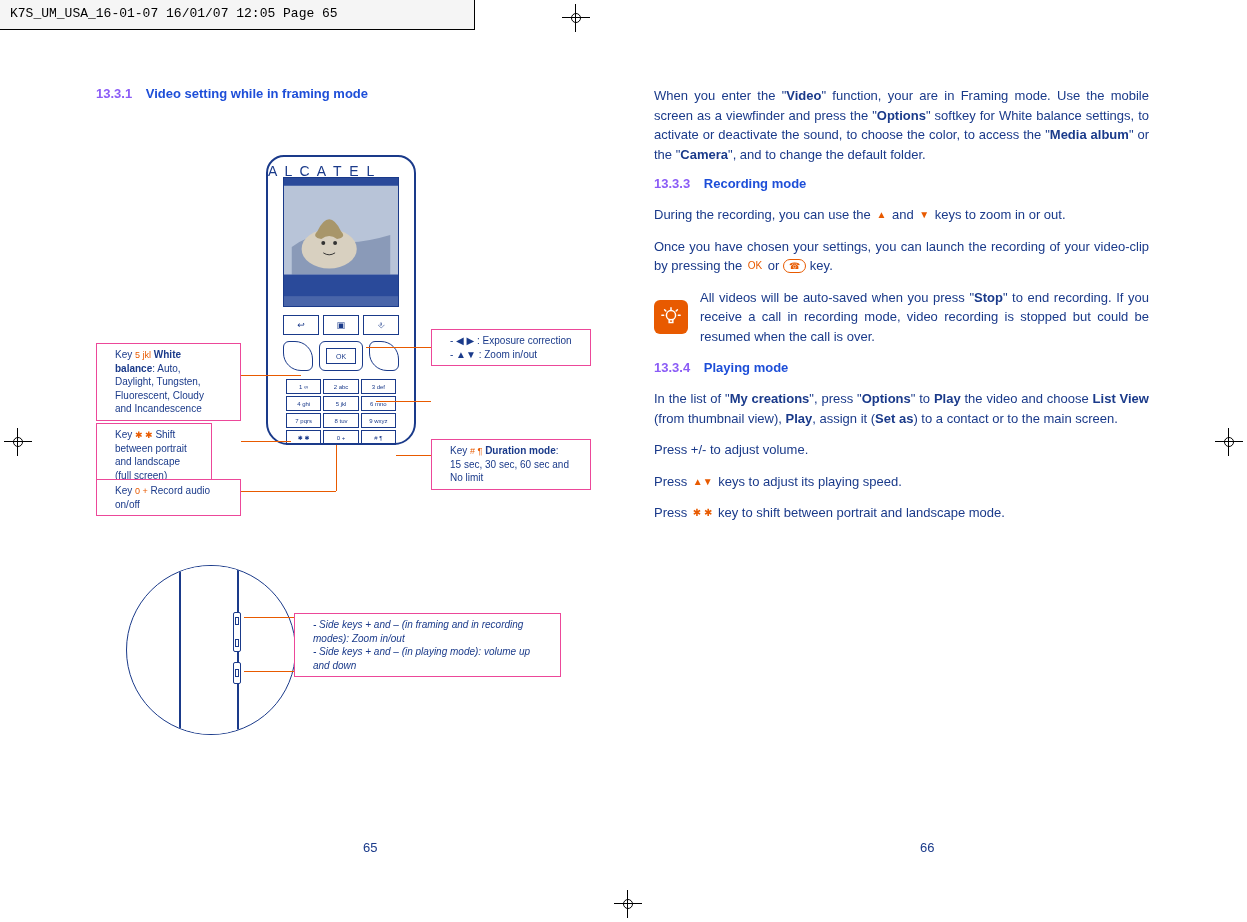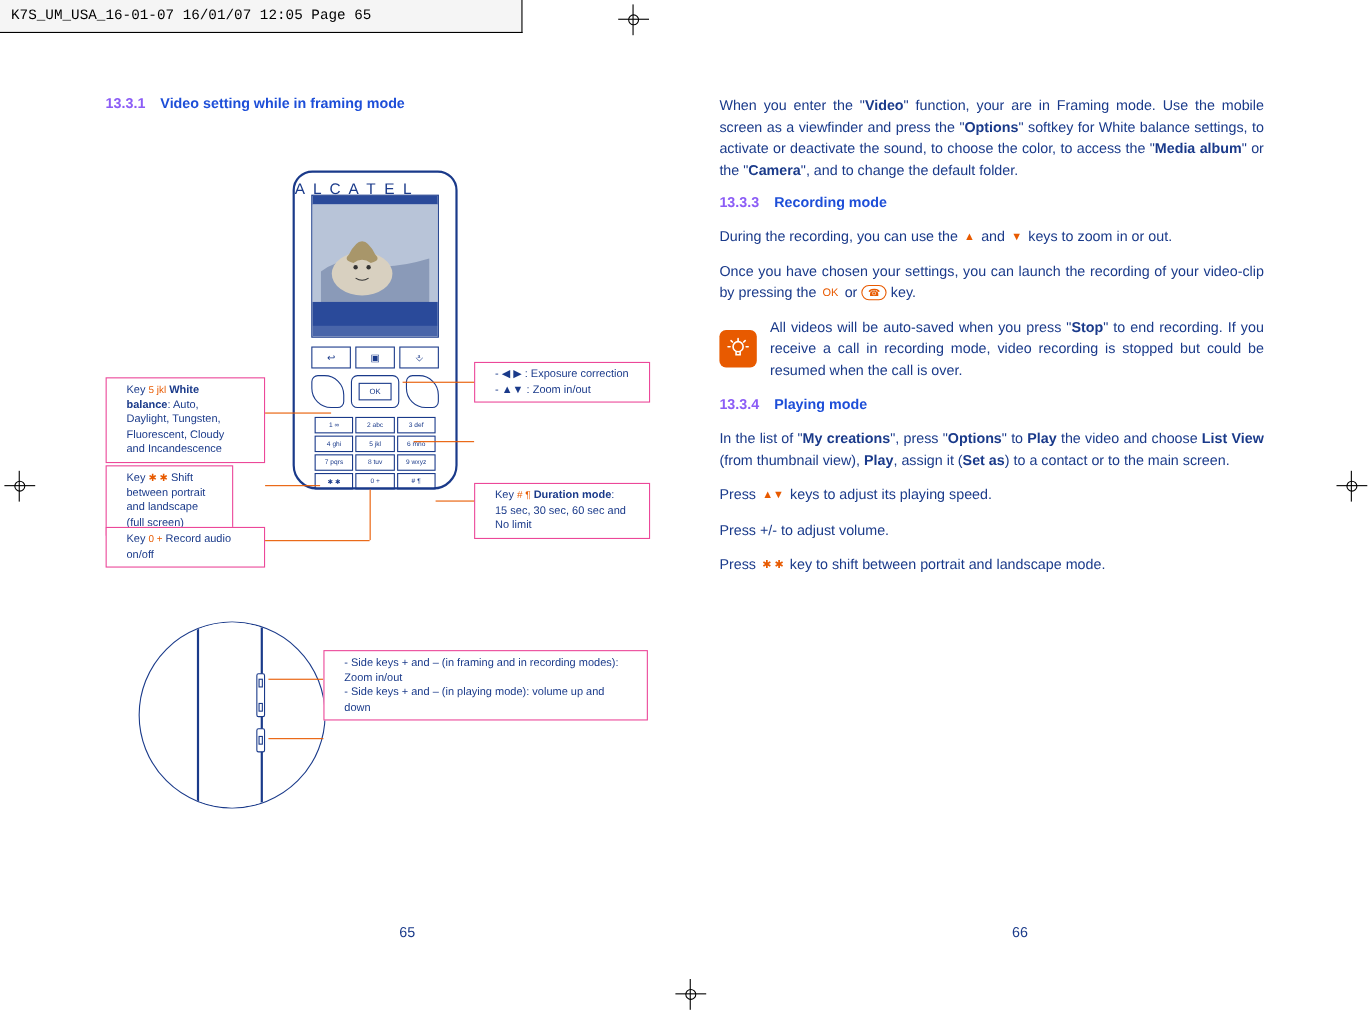--- a/index.html
+++ b/index.html
@@ -371,21 +371,21 @@
         <div class="sideKeyInner" style="top:4px;"></div>
         <div class="sideKeyInner" style="bottom:4px;"></div>
       </div>
       <div class="sideKey" style="top:96px; height:22px;">
         <div class="sideKeyInner" style="top:6px;"></div>
       </div>
     </div>
     <div class="leader" style="left:148px; top:502px; width:50px;"></div>
     <div class="leader" style="left:148px; top:556px; width:50px;"></div>
 
-    <div class="callout" style="left:198px; top:476px; width:295px;">
+    <div class="callout" style="left:198px; top:498px; width:267px;font-style:italic;">
       <div>- Side keys + and – (in framing and in recording modes): Zoom in/out</div>
       <div>- Side keys + and – (in playing mode): volume up and down</div>
     </div>
 
   </div>
 </div>
 
 <div class="page page-right">
 
   <p class="para">
@@ -418,24 +418,24 @@
     </div>
   </div>
 
   <div class="sec-head">
     <span class="sec-num">13.3.4</span>
     <span class="sec-title">Playing mode</span>
   </div>
   <p class="para">
     <span>In the list of "</span><b>My creations</b><span>", press "</span><b>Options</b><span>" to </span><b>Play</b><span> the video and choose </span><b>List View</b><span> (from thumbnail view), </span><b>Play</b><span>, assign it (</span><b>Set as</b><span>) to a contact or to the main screen.</span>
   </p>
+  <p class="para">Press +/- to adjust volume.</p>
   <p class="para">
     <span>Press </span><span class="keyglyph">▲▼</span><span> keys to adjust its playing speed.</span>
   </p>
-  <p class="para">Press +/- to adjust volume.</p>
   <p class="para">
     <span>Press </span><span class="keyglyph">✱ ✱</span><span> key to shift between portrait and landscape mode.</span>
   </p>
 
 </div>
 
 <div class="pgnum pgnum-left">65</div>
 <div class="pgnum pgnum-right">66</div>
 
 </body></html>

